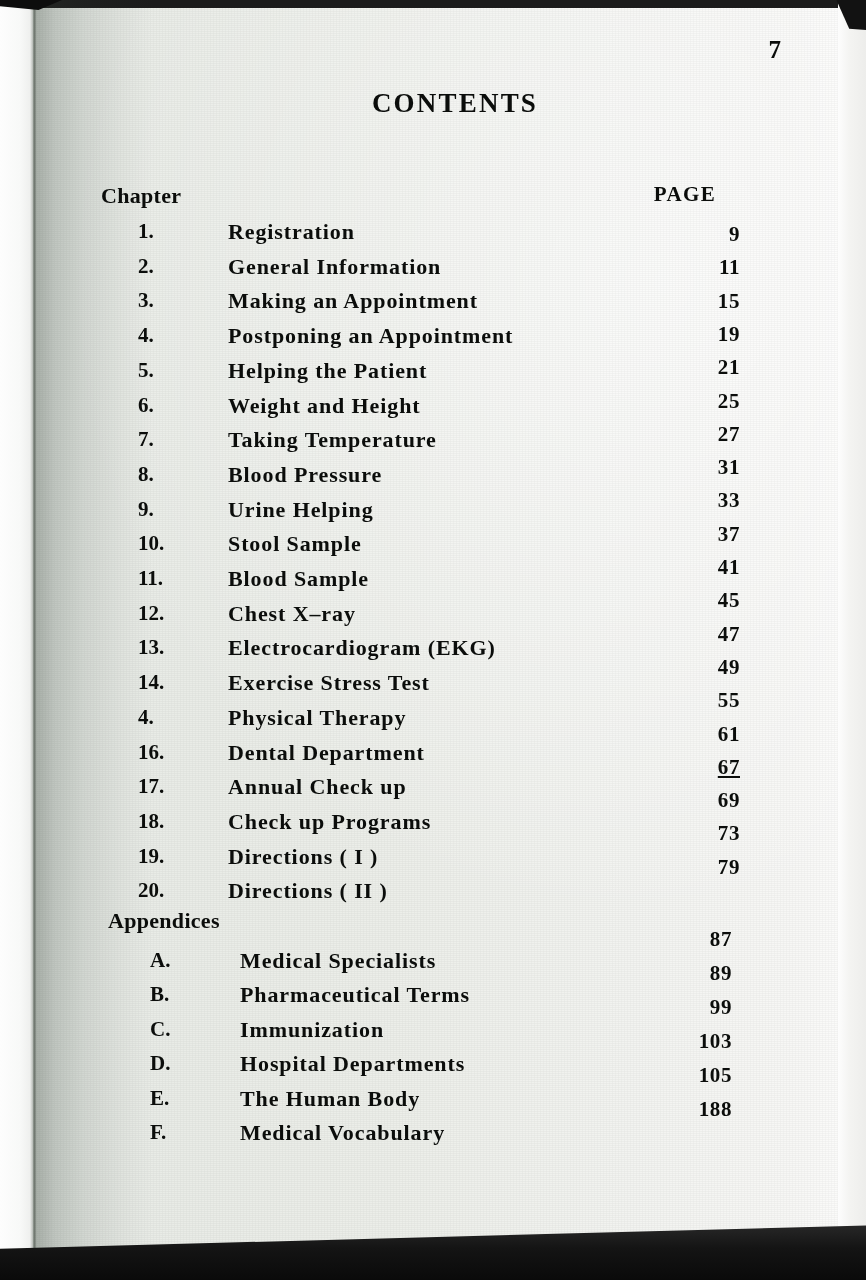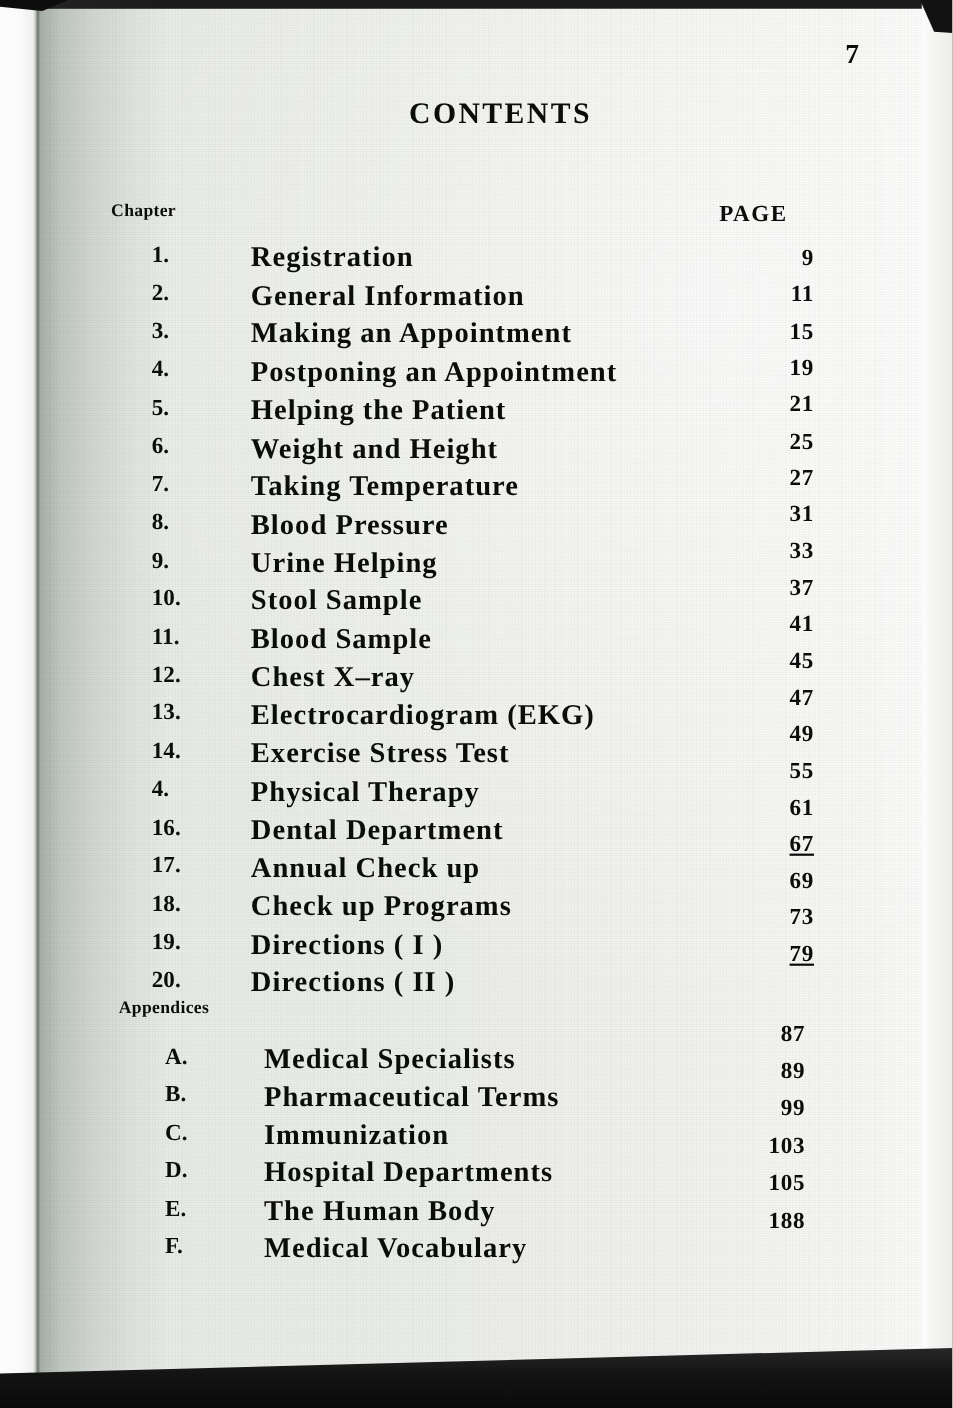--- a/index.html
+++ b/index.html
@@ -183,21 +183,21 @@
     width: 110px;
     text-align: center;
     font-size: 21px;
     font-weight: 700;
     letter-spacing: 1.4px;
     margin-top: 34px;
   }
 
   .section-label {
     position: absolute;
-    font-size: 16px;
+    font-size: 22px;
     font-weight: 700;
     letter-spacing: 0.3px;
   }
   .section-label.chapter { left: 101px; top: 183px; }
   .section-label.appendices { left: 108px; top: 908px; text-align: center; }
 
   
   .entry {
     position: absolute;
     height: 34px;
@@ -209,21 +209,21 @@
     top: 0;
     width: 56px;
     text-align: left;
     font-size: 21px;
     font-weight: 700;
   }
   .entry .title {
     position: absolute;
     left: 90px;
     top: 0;
-    font-size: 26px;
+    font-size: 22px;
     font-weight: 700;
     letter-spacing: 0.9px;
   }
 
   
   .pagenum {
     position: absolute;
     width: 72px;
     text-align: right;
     font-size: 21px;
@@ -354,21 +354,21 @@
         <div class="pagenum" style="left: 668px; top: 788px;">69</div>
         <div class="entry" style="left: 138px; top: 844px;">
           <span class="num">19.</span>
           <span class="title">Directions ( I )</span>
         </div>
         <div class="pagenum" style="left: 668px; top: 821px;">73</div>
         <div class="entry" style="left: 138px; top: 878px;">
           <span class="num">20.</span>
           <span class="title">Directions ( II )</span>
         </div>
-        <div class="pagenum" style="left: 668px; top: 855px; text-decoration: underline;">79</div>
+        <div class="pagenum" style="left: 668px; top: 855px;">79</div>
         <div class="entry" style="left: 150px; top: 948px;">
           <span class="num">A.</span>
           <span class="title">Medical Specialists</span>
         </div>
         <div class="pagenum" style="left: 660px; top: 927px;">87</div>
         <div class="entry" style="left: 150px; top: 982px;">
           <span class="num">B.</span>
           <span class="title">Pharmaceutical Terms</span>
         </div>
         <div class="pagenum" style="left: 660px; top: 961px;">89</div>

